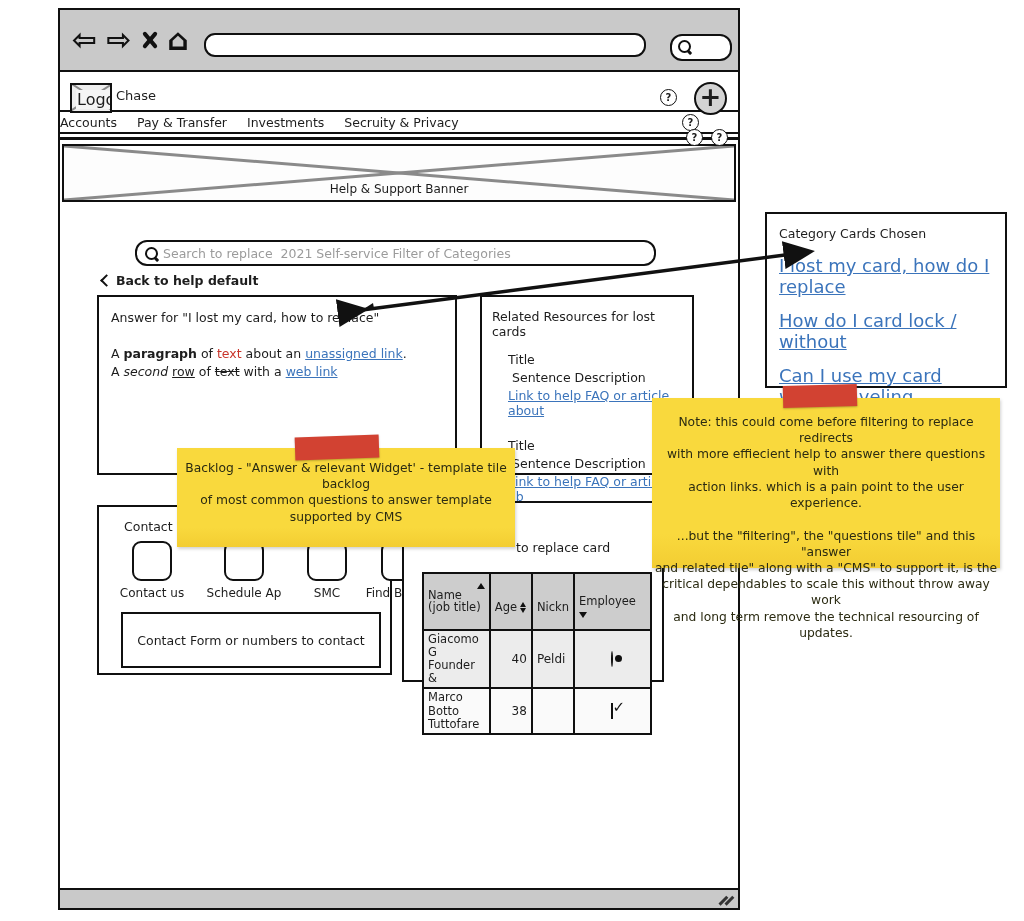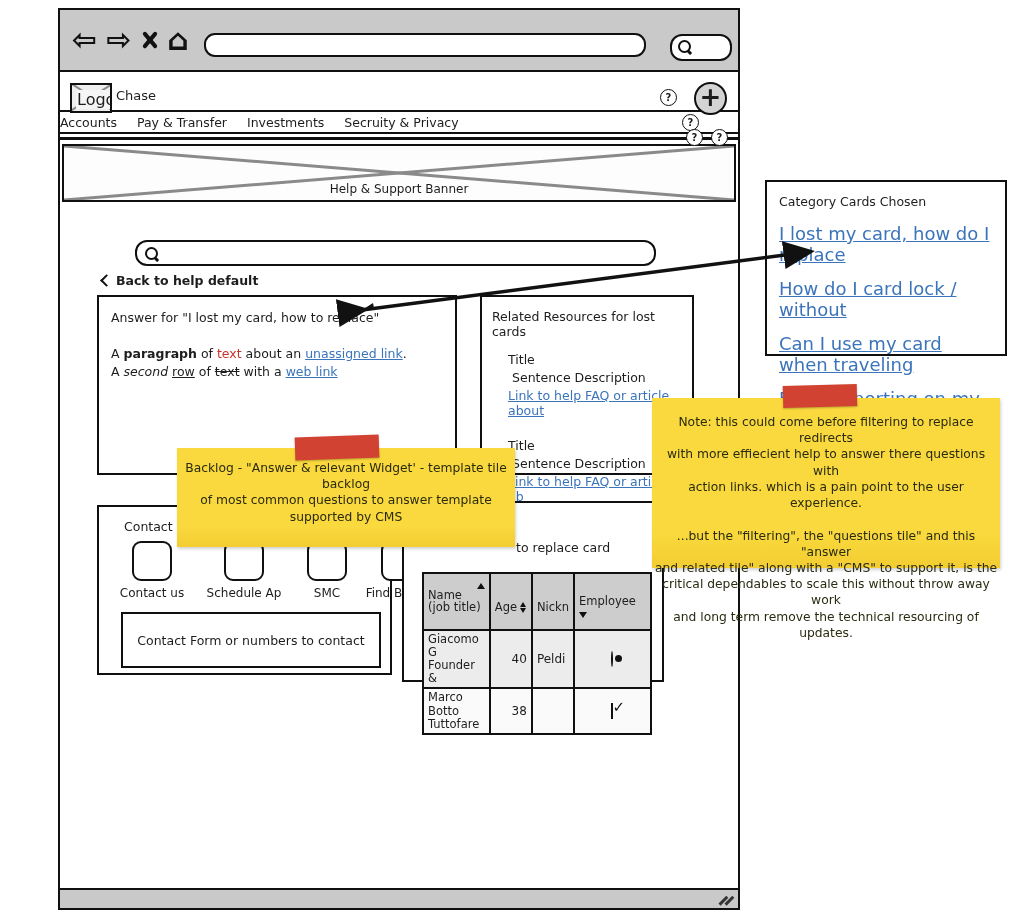--- a/index.html
+++ b/index.html
@@ -102,21 +102,21 @@
   .cbx::after{content:"✓";position:absolute;left:0px;top:-6px;font-size:15px;font-weight:bold;color:#101010;}
   .center{text-align:center;}
 
   
   #statusbar{left:0;bottom:0;width:100%;height:20px;background:#c9c9c9;border-top:2px solid #101010;box-sizing:border-box;}
   .grip{position:absolute;right:8px;top:5px;width:16px;height:10px;}
   .grip i{position:absolute;top:0;width:2.5px;height:11px;background:#333;transform:rotate(45deg);}
   .grip i:nth-child(1){right:0;} .grip i:nth-child(2){right:6px;}
 
   
-  #category-panel{left:765px;top:180px;width:242px;height:176px;z-index:10;}
+  #category-panel{left:765px;top:212px;width:242px;height:176px;z-index:10;}
   #category-panel .inner{padding:12px 12px;font-size:12.5px;}
   #category-title{margin-bottom:14px;}
   .cat-link{display:block;margin:13px 0;font-size:18px;}
 
   
   .sticky{position:absolute;background:linear-gradient(#f9d93d 80%,#f3cd32);z-index:60;
       box-shadow:1px 2px 3px rgba(0,0,0,0.18);font-size:12.3px;line-height:1.32;text-align:center;
       white-space:pre-line;color:#2b2b12;}
   #sticky1{left:177px;top:448px;width:338px;height:99px;padding-top:12px;box-sizing:border-box;}
   #sticky2{left:652px;top:398px;width:348px;height:170px;padding-top:16px;box-sizing:border-box;}
@@ -174,20 +174,21 @@
       <line x1="0" y1="0" x2="670" y2="54" stroke="#8a8a8a" stroke-width="3"></line>
       <line x1="0" y1="54" x2="670" y2="0" stroke="#8a8a8a" stroke-width="3"></line>
     </svg>
     <div id="banner-label">
       <span>Help &amp; Support Banner</span>
     </div>
   </div>
 
   <div id="page-search" class="abs">
     <span class="mag"></span>
+    <input placeholder="Search to replace  2021 Self-service Filter of Categories" style="">
   </div>
 
   <div id="back-link" class="abs">
     <span class="chev"></span>
     <span>Back to help default</span>
   </div>
 
   <div id="answer-panel" class="wirebox">
     <div class="inner">
       <div id="answer-title">Answer for "I lost my card, how to replace"</div>

